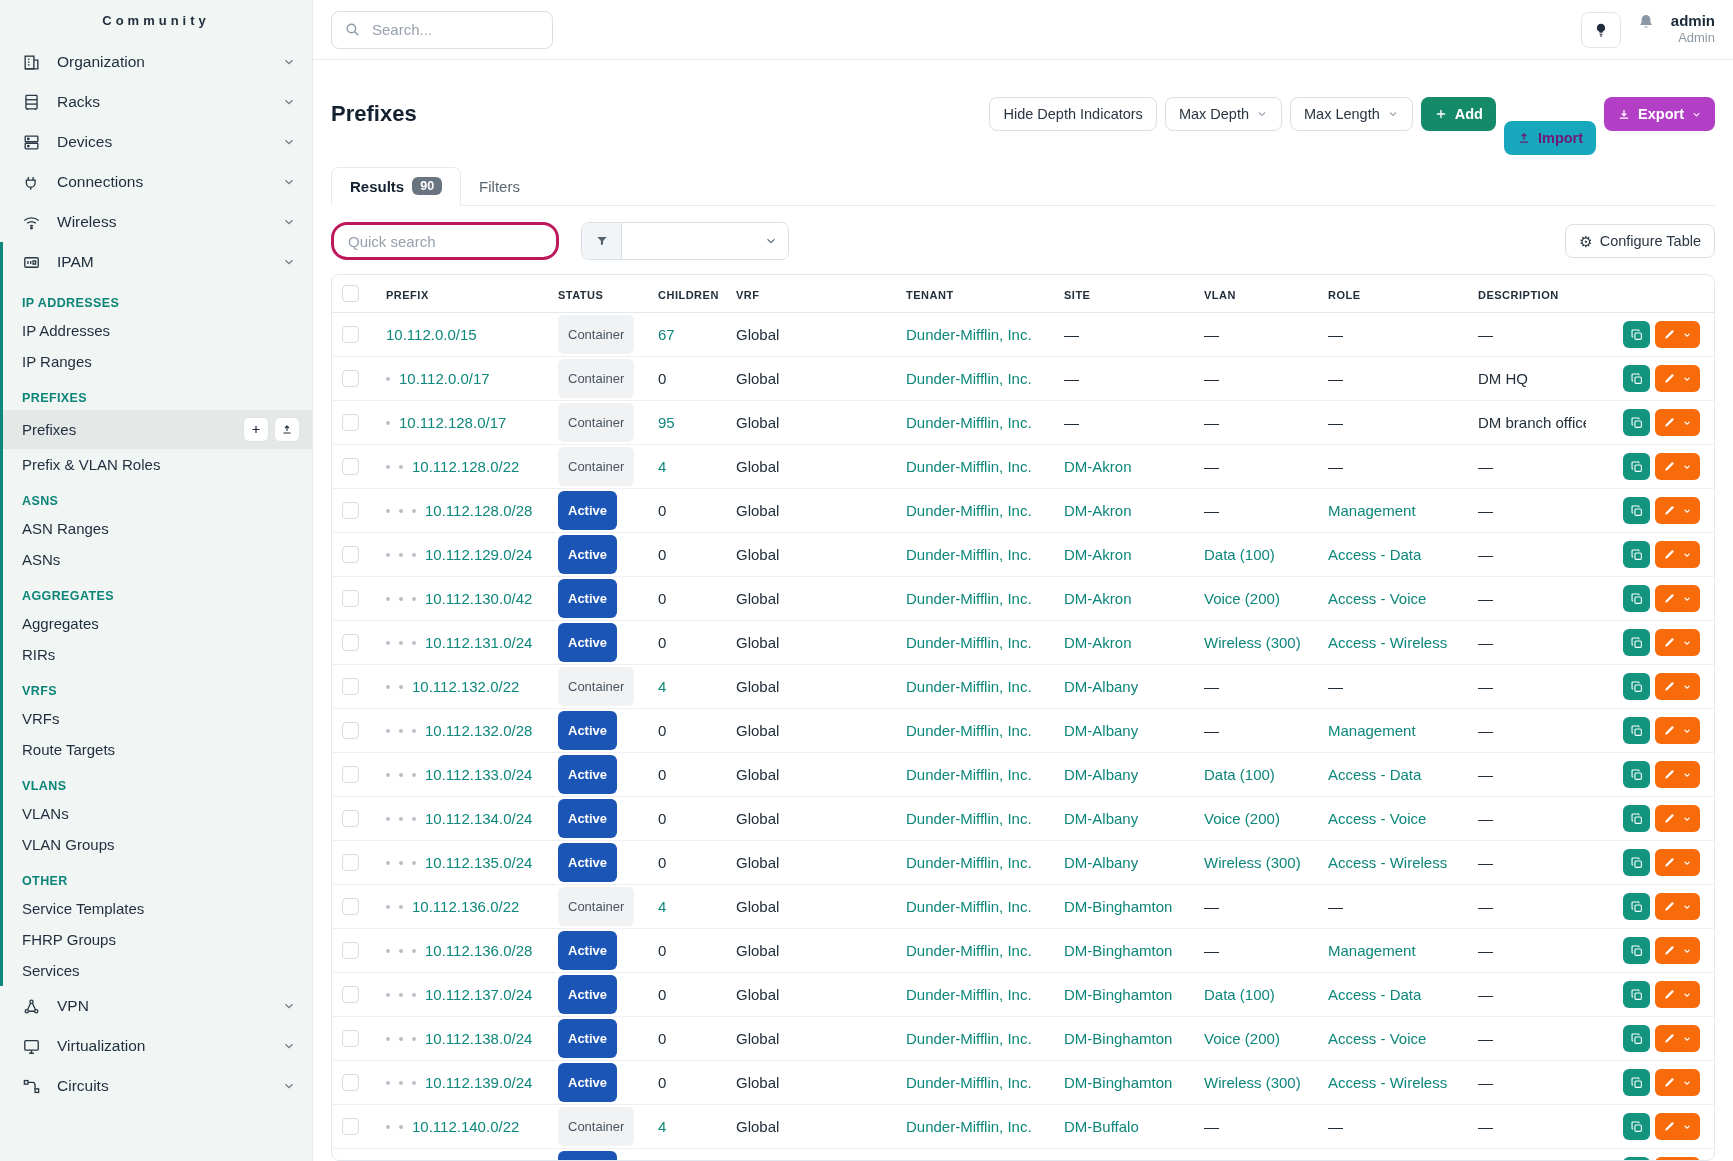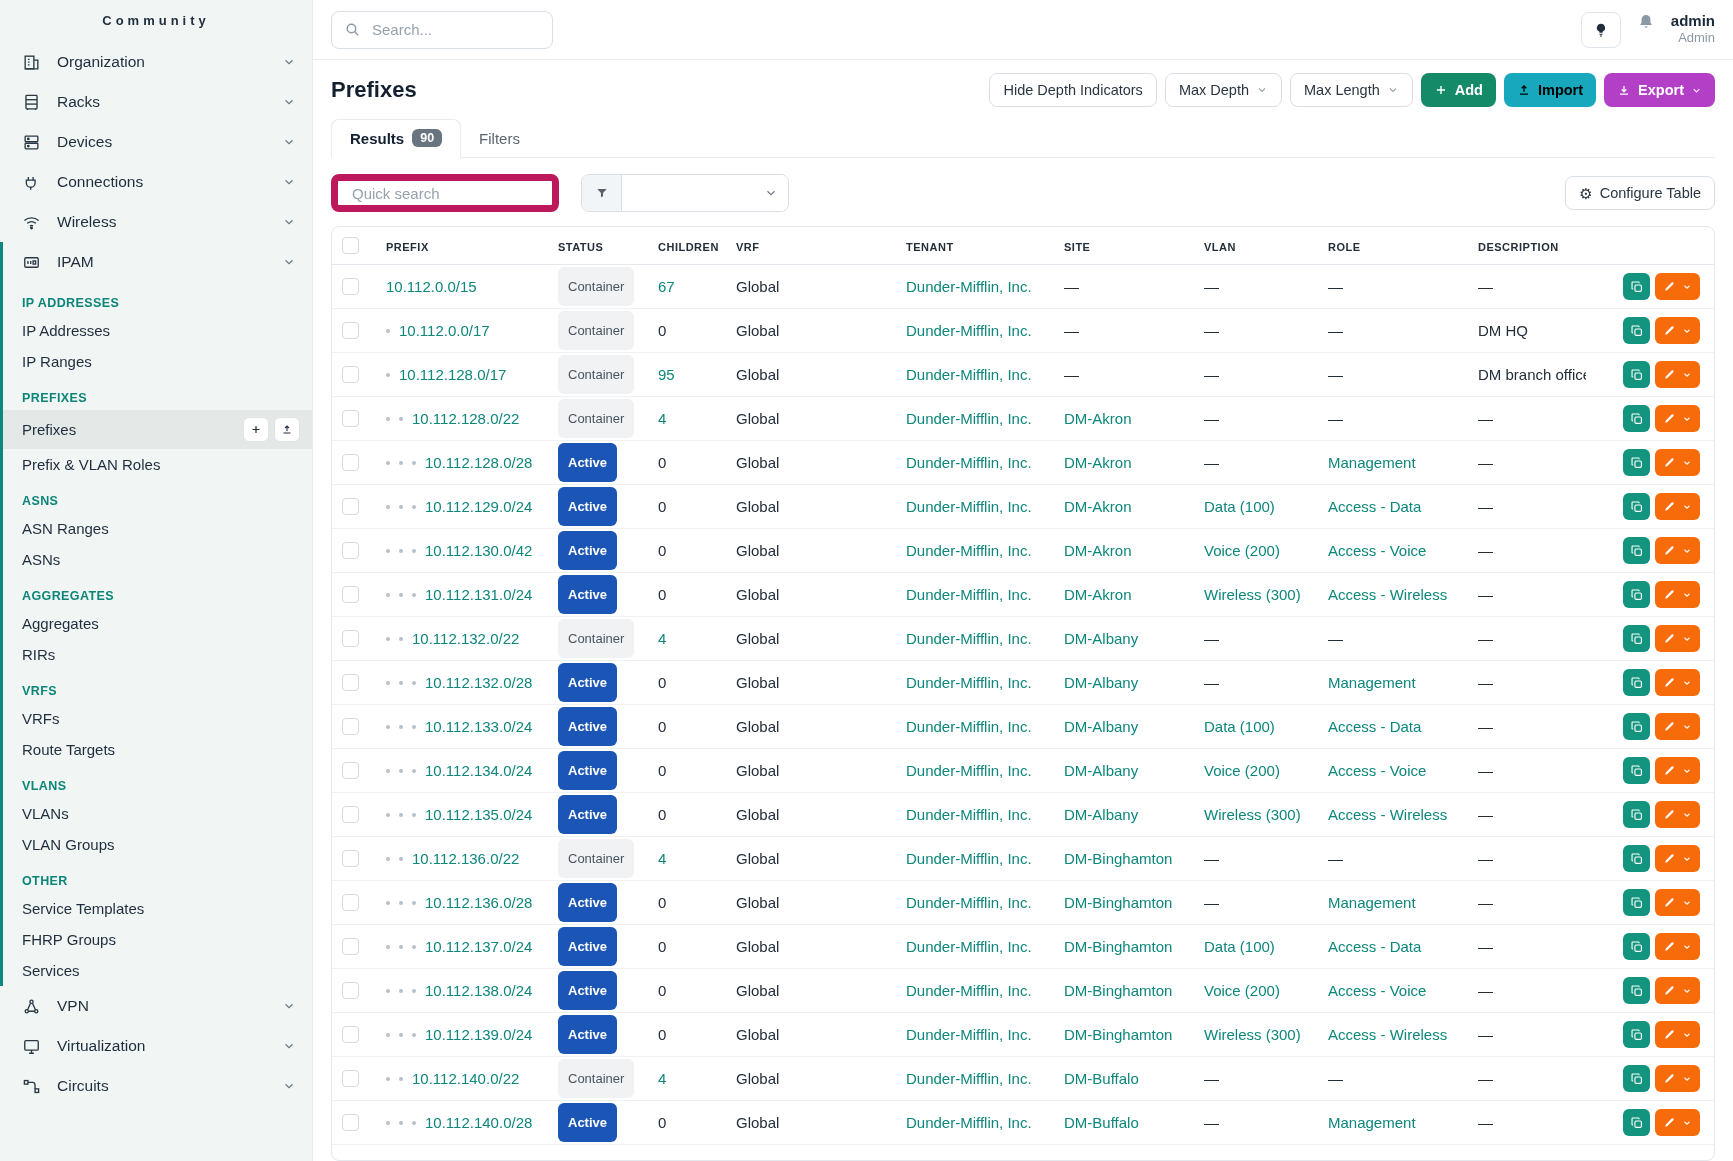--- a/index.html
+++ b/index.html
@@ -45,34 +45,34 @@
 
   .content{flex:1;min-height:0;display:flex;flex-direction:column;padding:13px 18px 0 18px;}
   .page-head{display:flex;align-items:center;}
   .page-title{font-size:22px;font-weight:700;color:#132030;}
   .head-actions{margin-left:auto;display:flex;align-items:center;gap:8px;}
   .btn{height:34px;border-radius:8px;font-size:14.5px;display:inline-flex;align-items:center;
     gap:7px;padding:0 13px;cursor:pointer;white-space:nowrap;border:none;
     font-family:"Liberation Sans","DejaVu Sans",sans-serif;}
   .btn-outline{background:#fff;border:1px solid #d9dfe5;color:#2a3642;}
   .btn-green{background:#158a68;color:#fff;font-weight:600;}
-  .btn-cyan{background:#17a8bd;color:#000000;font-weight:600;}
+  .btn-cyan{background:#17a8bd;color:#701a75;font-weight:600;margin-top:48px;}
   .btn-purple{background:#b23fc5;color:#fff;font-weight:600;}
   .chev-muted{color:#98a3ae;display:flex;}
   .chev-white{color:rgba(255,255,255,.9);display:flex;}
 
   .tabs{display:flex;margin-top:12px;border-bottom:1px solid #e7ebee;}
   .tab{padding:9px 18px 10px;font-size:15px;color:#5b6670;margin-bottom:-1px;cursor:pointer;display:flex;align-items:center;}
   .tab.active{background:#fff;border:1px solid #e7ebee;border-bottom:1px solid #fff;
     border-radius:8px 8px 0 0;color:#132030;font-weight:700;}
   .badge-count{background:#68747f;color:#fff;border-radius:6px;font-size:12.5px;
     padding:2px 8px;margin-left:8px;font-weight:600;}
 
   .controls{display:flex;align-items:center;margin-top:16px;}
-  .quick-search{width:228px;height:38px;border:7px solid #be185d;border-radius:8px;
+  .quick-search{width:228px;height:38px;border:3px solid #be185d;border-radius:16px;
     display:flex;align-items:center;padding:0 12px;background:#fff;}
   .quick-search input{border:none;outline:none;width:100%;font-size:15px;color:#45515c;
     font-family:"Liberation Sans","DejaVu Sans",sans-serif;background:transparent;}
   .quick-search input::placeholder{color:#96a1ad;}
   .filter-group{display:flex;margin-left:22px;height:38px;border:1px solid #d9dfe5;border-radius:8px;overflow:hidden;}
   .funnel-seg{width:40px;background:#f2f5f7;border-right:1px solid #d9dfe5;display:flex;
     align-items:center;justify-content:center;cursor:pointer;}
   .filter-select{width:166px;background:#fff;display:flex;align-items:center;justify-content:flex-end;
     padding:0 10px;color:#8b98a5;cursor:pointer;}
   .configure-btn{margin-left:auto;}

